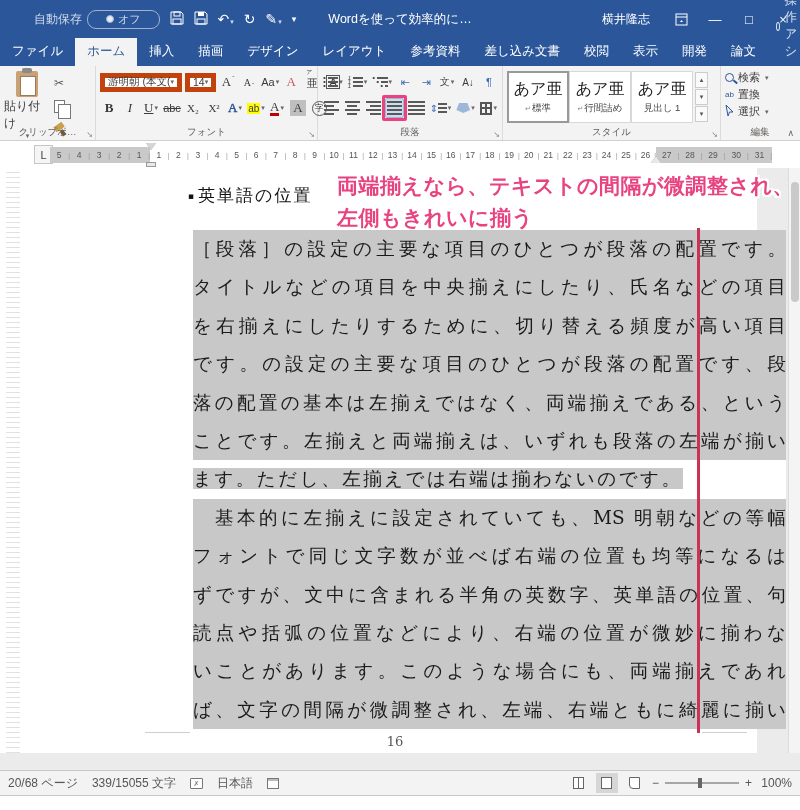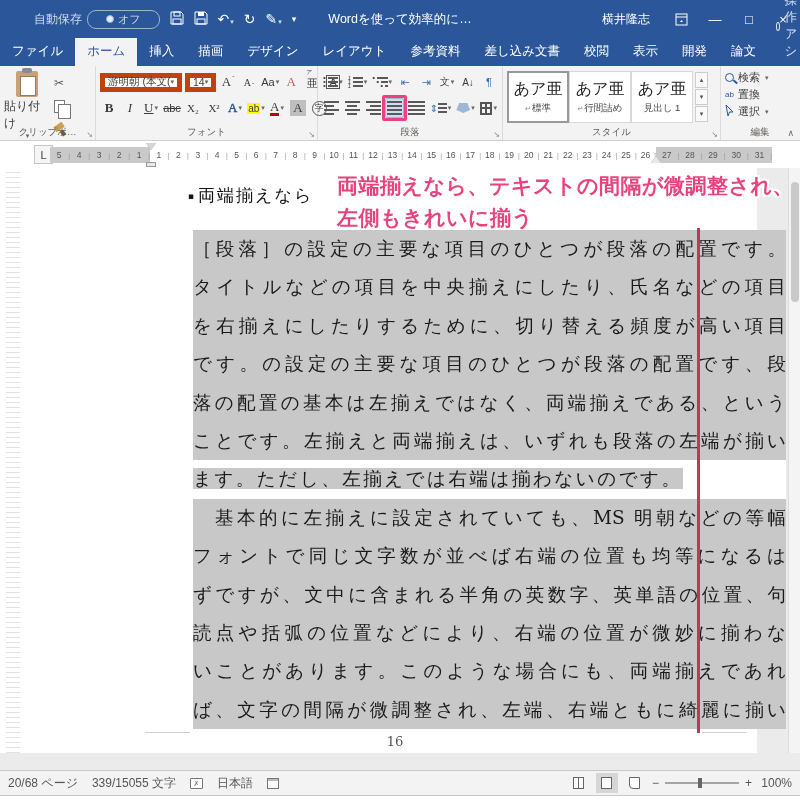--- a/index.html
+++ b/index.html
@@ -588,21 +588,21 @@
     <div class="ind-left"></div>
     <div class="ind-right"></div>
   </div>
 
   <div class="docarea">
     <div class="vruler"></div>
     <div class="gutter-r"></div>
     <div class="page">
       <div class="heading">
           <span class="bullet">▪</span>
-          <span>両端揃えなら</span>
+          <span>英単語の位置</span>
         </div>
       <div class="annotation" id="annot" style="color: rgb(232, 67, 127);">
         <div>両端揃えなら、テキストの間隔が微調整され、</div>
         <div>左側もきれいに揃う</div>
       </div>
       <div class="textblock" id="textblock">
           <div class="doc-line hl" style="background: rgb(200, 200, 200);">［段落］の設定の主要な項目のひとつが段落の配置です。</div>
           <div class="doc-line hl" style="background: rgb(200, 200, 200);">タイトルなどの項目を中央揃えにしたり、氏名などの項目</div>
           <div class="doc-line hl" style="background: rgb(200, 200, 200);">を右揃えにしたりするために、切り替える頻度が高い項目</div>
           <div class="doc-line hl" style="background: rgb(200, 200, 200);">です。の設定の主要な項目のひとつが段落の配置です、段</div>

